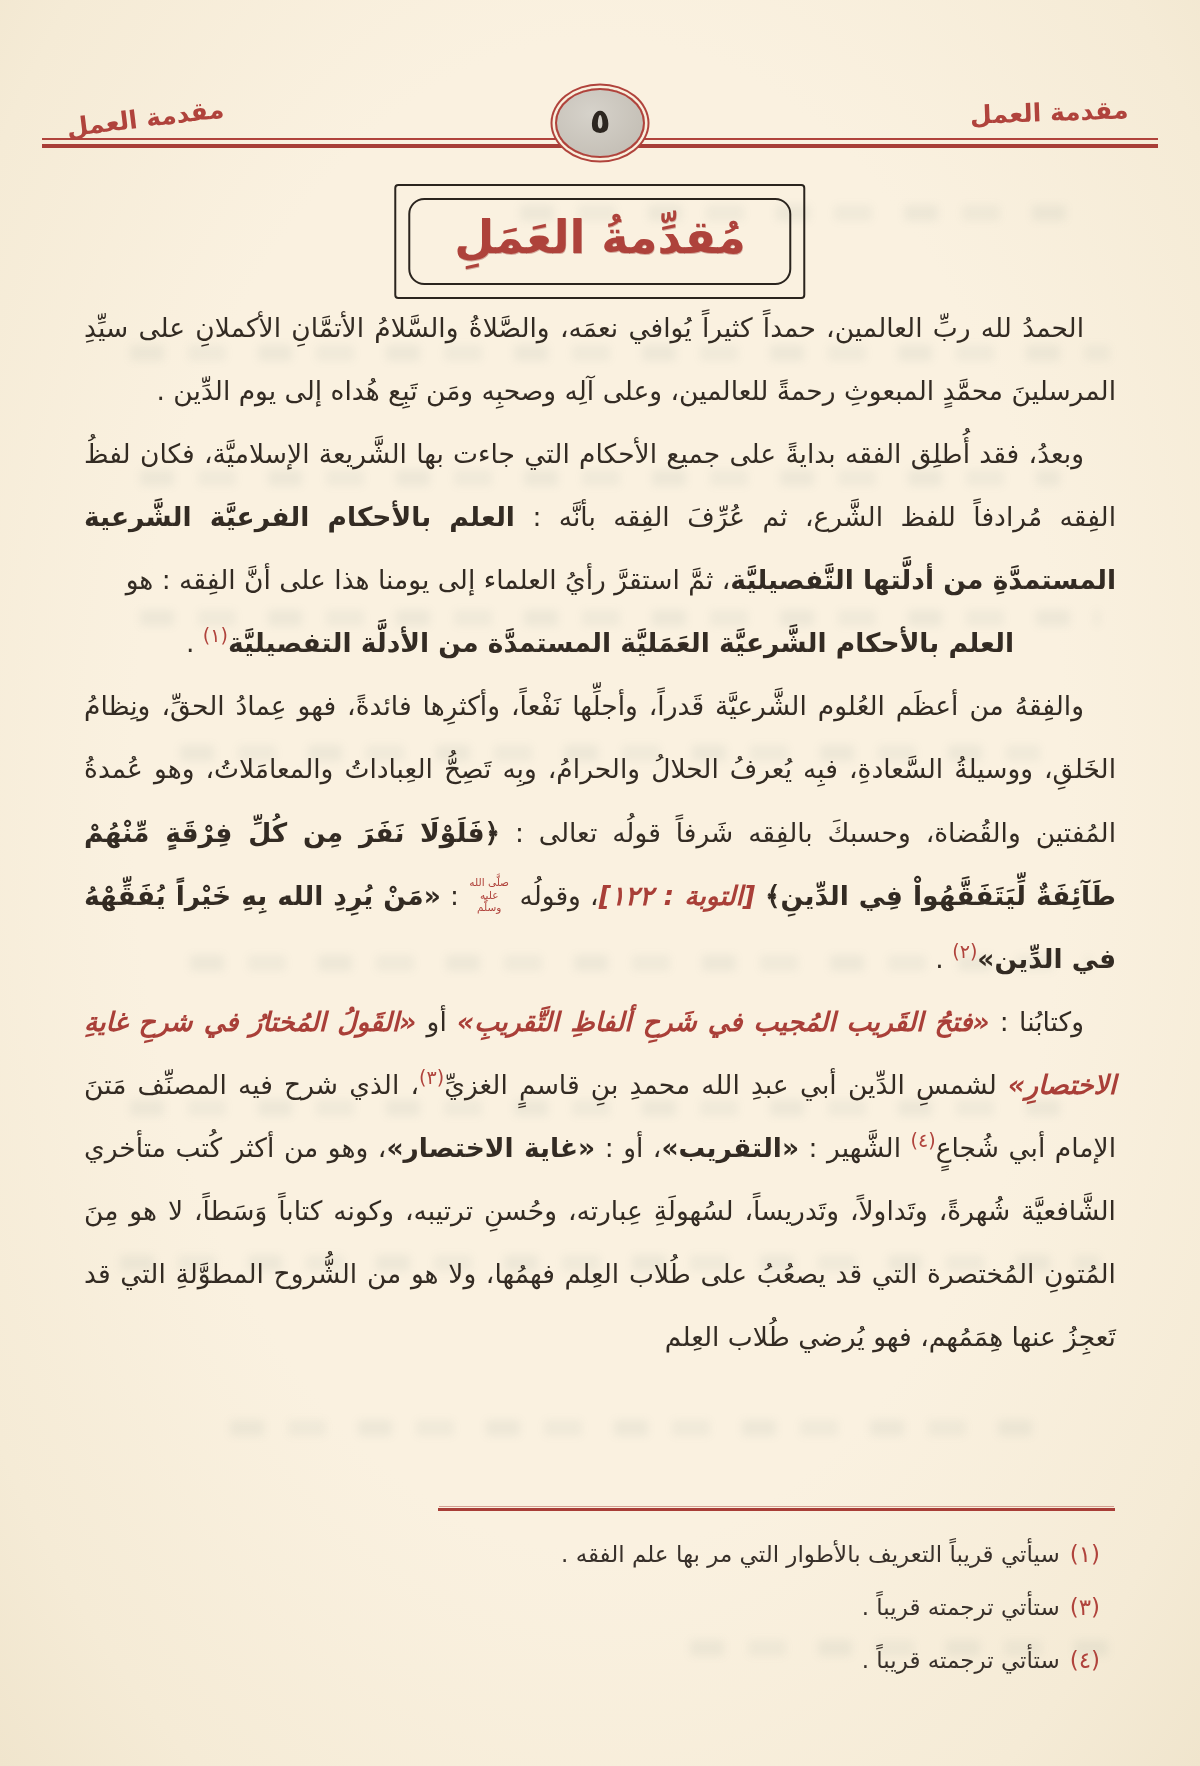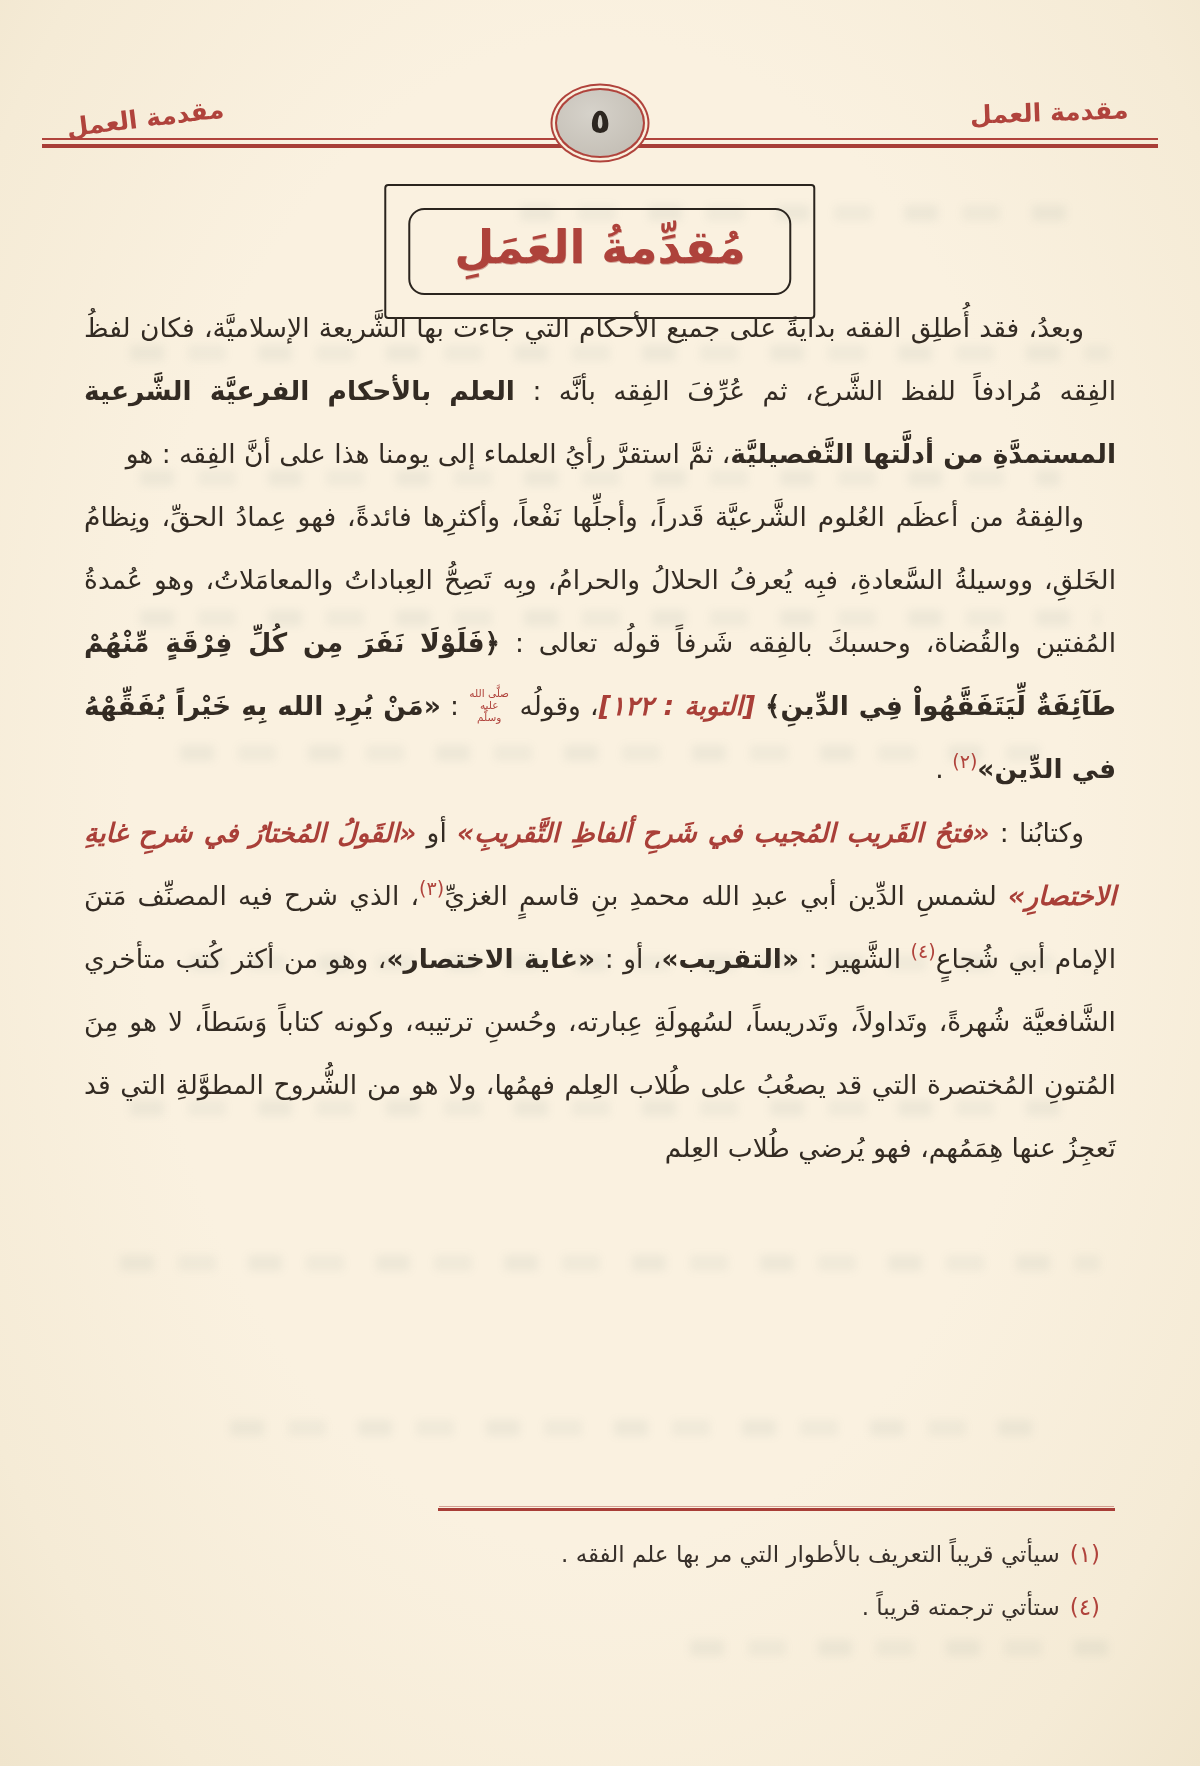--- a/index.html
+++ b/index.html
@@ -54,21 +54,21 @@
     line-height:1;
     padding-bottom:4px;
   }
   
   .title-box-outer{
     position:absolute;
     top:184px; left:50%;
     transform:translateX(-50%);
     border:2.5px solid #2a241e;
     border-radius:4px;
-    padding:22px;
+    padding:12px;
     background:transparent;
   }
   .title-box-inner{
     border:2px solid #2a241e;
     border-radius:16px;
     padding:10px 44px 18px 44px;
   }
   .main-title{
     color:#ae423b;
     font-size:46px;
@@ -177,24 +177,27 @@
     <span class="page-num">٥</span>
   </div>
 
   <div class="title-box-outer">
     <div class="title-box-inner">
       <div class="main-title">مُقدِّمةُ العَمَلِ</div>
     </div>
   </div>
 
   <div class="body-text">
+    <p class="para"><span class="seg-normal">الحمدُ لله ربِّ العالمين، حمداً كثيراً يُوافي نعمَه، والصَّلاةُ والسَّلامُ الأتمَّانِ الأكملانِ على سيِّدِ المرسلينَ محمَّدٍ المبعوثِ رحمةً للعالمين، وعلى آلِه وصحبِه ومَن تَبِع هُداه إلى يوم الدِّين .</span></p>
     <p class="para"><span class="seg-normal">وبعدُ، فقد أُطلِق الفقه بدايةً على جميع الأحكام التي جاءت بها الشَّريعة الإسلاميَّة، فكان لفظُ الفِقه مُرادفاً للفظ الشَّرع، ثم عُرِّفَ الفِقه بأنَّه : </span><span class="seg-bold">العلم بالأحكام الفرعيَّة الشَّرعية المستمدَّةِ من أدلَّتها التَّفصيليَّة</span><span class="seg-normal">، ثمَّ استقرَّ رأيُ العلماء إلى يومنا هذا على أنَّ الفِقه : هو</span></p>
+    <p class="para-center"><span class="seg-bold">العلم بالأحكام الشَّرعيَّة العَمَليَّة المستمدَّة من الأدلَّة التفصيليَّة</span><span class="seg-footref">(١)</span><span class="seg-normal"> .</span></p>
     <p class="para"><span class="seg-normal">والفِقهُ من أعظَم العُلوم الشَّرعيَّة قَدراً، وأجلِّها نَفْعاً، وأكثرِها فائدةً، فهو عِمادُ الحقِّ، ونِظامُ الخَلقِ، ووسيلةُ السَّعادةِ، فبِه يُعرفُ الحلالُ والحرامُ، وبِه تَصِحُّ العِباداتُ والمعامَلاتُ، وهو عُمدةُ المُفتين والقُضاة، وحسبكَ بالفِقه شَرفاً قولُه تعالى : </span><span class="seg-quran">﴿فَلَوْلَا نَفَرَ مِن كُلِّ فِرْقَةٍ مِّنْهُمْ طَآئِفَةٌ لِّيَتَفَقَّهُواْ فِي الدِّينِ﴾ </span><span class="seg-redbold">[التوبة : ١٢٢]</span><span class="seg-normal">، وقولُه </span><span class="seg-honorific">صلَّى الله عليه وسلَّم</span><span class="seg-normal"> : </span><span class="seg-bold">«مَنْ يُرِدِ الله بِهِ خَيْراً يُفَقِّهْهُ في الدِّين»</span><span class="seg-footref">(٢)</span><span class="seg-normal"> .</span></p>
     <p class="para"><span class="seg-normal">وكتابُنا : </span><span class="seg-redbold">«فتحُ القَريب المُجيب في شَرحِ ألفاظِ التَّقريبِ»</span><span class="seg-normal"> أو </span><span class="seg-redbold">«القَولُ المُختارُ في شرحِ غايةِ الاختصارِ»</span><span class="seg-normal"> لشمسِ الدِّين أبي عبدِ الله محمدِ بنِ قاسمٍ الغزيِّ</span><span class="seg-footref">(٣)</span><span class="seg-normal">، الذي شرح فيه المصنِّف مَتنَ الإمام أبي شُجاعٍ</span><span class="seg-footref">(٤)</span><span class="seg-normal"> الشَّهير : </span><span class="seg-bold">«التقريب»</span><span class="seg-normal">، أو : </span><span class="seg-bold">«غاية الاختصار»</span><span class="seg-normal">، وهو من أكثر كُتب متأخري الشَّافعيَّة شُهرةً، وتَداولاً، وتَدريساً، لسُهولَةِ عِبارته، وحُسنِ ترتيبه، وكونه كتاباً وَسَطاً، لا هو مِنَ المُتونِ المُختصرة التي قد يصعُبُ على طُلاب العِلم فهمُها، ولا هو من الشُّروح المطوَّلةِ التي قد تَعجِزُ عنها هِمَمُهم، فهو يُرضي طُلاب العِلم</span></p>
   </div>
 
   <div class="fn-separator"></div>
   <div class="footnotes">
     <p class="footnote"><span class="fn-marker">(١)</span><span><span class="seg-normal">سيأتي قريباً التعريف بالأطوار التي مر بها علم الفقه .</span></span></p>
+    <p class="footnote"><span class="fn-marker">(٣)</span><span><span class="seg-normal">ستأتي ترجمته قريباً .</span></span></p>
     <p class="footnote"><span class="fn-marker">(٤)</span><span><span class="seg-normal">ستأتي ترجمته قريباً .</span></span></p>
   </div>
 
 </div>
 
 </body></html>

